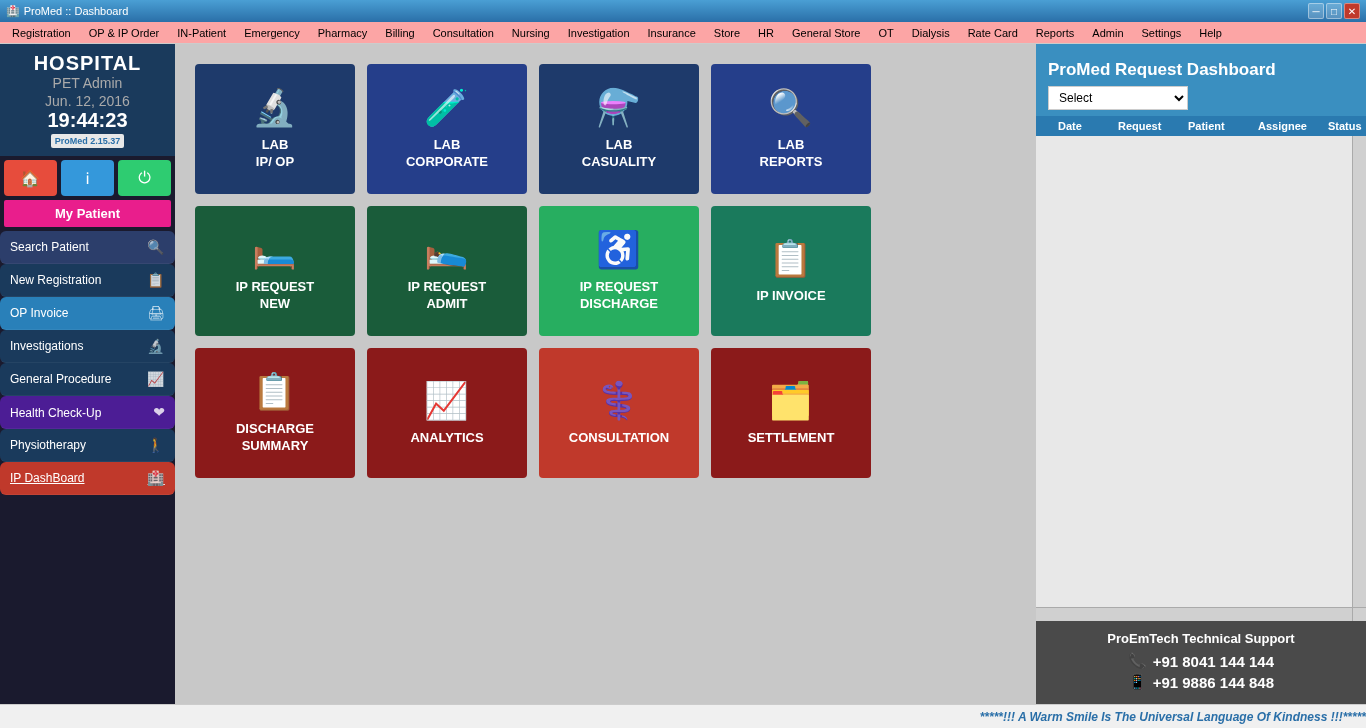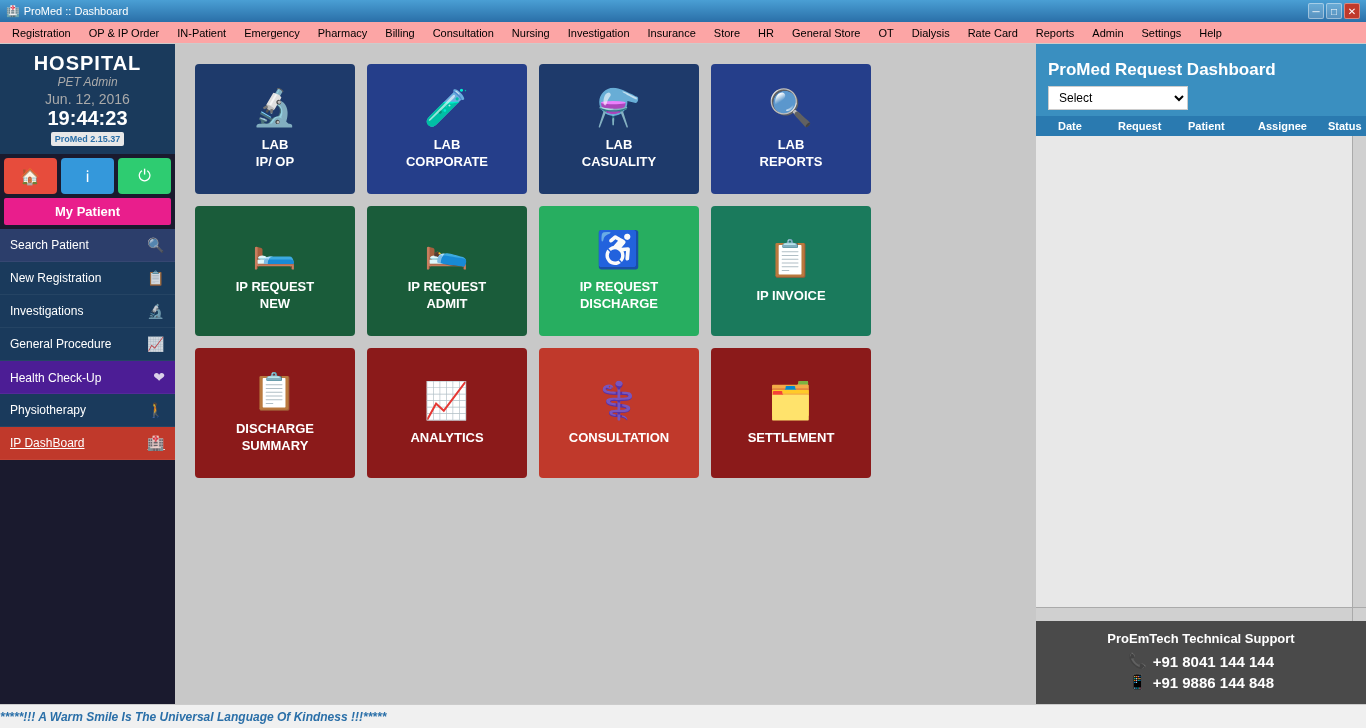--- a/index.html
+++ b/index.html
@@ -63,21 +63,21 @@
       text-align: center;
       padding: 8px 4px;
       color: white;
     }
     #hospital-name {
       font-size: 20px;
       font-weight: bold;
       color: white;
       letter-spacing: 1px;
     }
-    #hospital-admin { font-size: 12px; color: #aaa; font-style: italic; }
+    #hospital-admin { font-size: 14px; color: #aaa; }
     #hospital-date { font-size: 14px; color: #aaa; margin-top: 2px; }
     #hospital-time { font-size: 20px; font-weight: bold; color: white; }
     #promed-logo {
       display: flex; justify-content: center;
       gap: 4px; margin-top: 2px;
     }
     #promed-logo-box {
       background: #e8e8e8;
       padding: 2px 4px;
       font-size: 9px;
@@ -117,20 +117,21 @@
 
     .sidebar-nav-item {
       display: flex;
       align-items: center;
       justify-content: space-between;
       padding: 8px 10px;
       color: white;
       cursor: pointer;
       font-size: 12px;
       border-bottom: 1px solid rgba(255,255,255,0.05);
+      border-radius: 6px;
     }
     .sidebar-nav-item .nav-icon { font-size: 14px; opacity: 0.8; }
 
     
     .nav-search { background: #2c3e6b; }
     .nav-registration { background: #1a3a5c; }
     .nav-opinvoice { background: #2980b9; }
     .nav-opappt { background: #1a3a5c; }
     .nav-investigations { background: #1a3a5c; }
     .nav-genproc { background: #1a3a5c; }
@@ -241,21 +242,21 @@
     }
     #support-title { font-size: 13px; font-weight: bold; margin-bottom: 6px; }
     .support-phone { font-size: 15px; font-weight: bold; margin: 3px 0; display: flex; align-items: center; justify-content: center; gap: 6px; }
 
     
     #statusbar {
       background: #f0f0f0;
       height: 24px;
       display: flex;
       align-items: center;
-      justify-content: flex-start;
+      justify-content: flex-end;
       border-top: 1px solid #ccc;
       font-size: 12px;
       color: #2a6fa8;
       font-weight: bold;
       font-style: italic;
     }
   </style>
 </head>
 <body>
 
@@ -314,20 +315,24 @@
     <div id="my-patient-btn">My Patient</div>
     <div id="sidebar-nav">
         <div class="sidebar-nav-item nav-search">
           <span>Search Patient</span>
           <span class="nav-icon">🔍</span>
         </div>
         <div class="sidebar-nav-item nav-registration">
           <span>New Registration</span>
           <span class="nav-icon">📋</span>
         </div>
+        <div class="sidebar-nav-item nav-opinvoice">
+          <span>OP Invoice</span>
+          <span class="nav-icon">🖨</span>
+        </div>
         <div class="sidebar-nav-item nav-investigations">
           <span>Investigations</span>
           <span class="nav-icon">🔬</span>
         </div>
         <div class="sidebar-nav-item nav-genproc">
           <span>General Procedure</span>
           <span class="nav-icon">📈</span>
         </div>
         <div class="sidebar-nav-item nav-healthcheck">
           <span>Health Check-Up</span>

